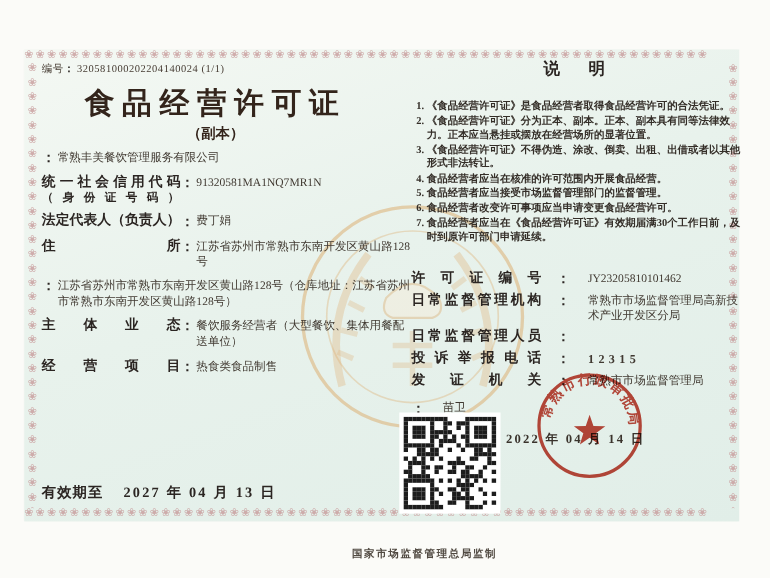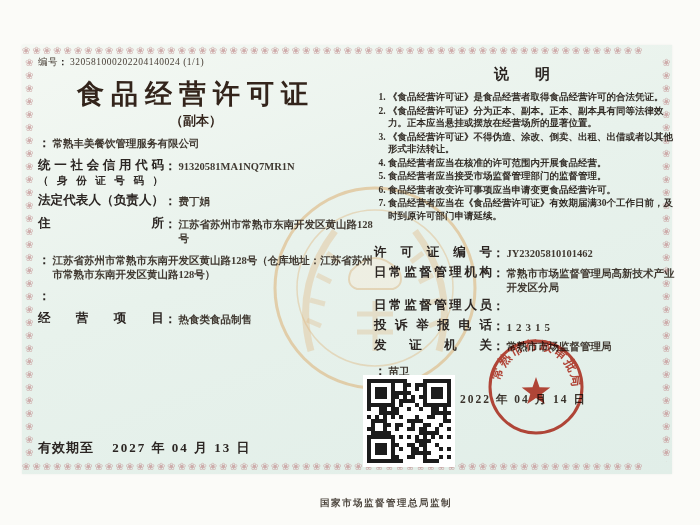--- a/index.html
+++ b/index.html
@@ -20,31 +20,31 @@
   
   .serial{left:16px;top:11px;font-size:9.5px;color:#463c33;letter-spacing:.5px;}
   .title{left:0;top:31px;width:348px;text-align:center;font-size:27px;font-weight:bold;letter-spacing:7px;color:#33241b;}
   .subtitle{left:0;top:67px;width:348px;text-align:center;font-size:13px;font-weight:bold;color:#33241b;}
   .left-rows{left:16px;top:90px;width:338px;}
   .row{display:flex;margin-bottom:6px;align-items:flex-start;}
   .lbl{flex:0 0 126px;font-weight:bold;font-size:12.5px;color:#2b2522;
        text-align:justify;text-align-last:justify;line-height:1.25;}
   .lbl .sub{display:block;font-size:10.5px;letter-spacing:1px;}
   .colon{font-weight:bold;font-size:12.5px;color:#2b2522;margin-right:2px;}
-  .val{flex:1;font-size:10.5px;color:#403931;line-height:1.35;padding-top:2px;font-weight:bold;}
+  .val{flex:1;font-size:10.5px;color:#403931;line-height:1.35;padding-top:2px;}
   .validity{left:16px;top:394px;font-size:13px;font-weight:bold;color:#2b2522;letter-spacing:1px;}
   .validity .v{margin-left:14px;letter-spacing:2px;}
   
-  .notes-title{left:352px;top:20px;width:296px;text-align:center;font-size:15px;font-weight:bold;
+  .notes-title{left:352px;top:8px;width:296px;text-align:center;font-size:15px;font-weight:bold;
                letter-spacing:26px;text-indent:26px;color:#2b2522;}
   .notes{left:352px;top:46px;width:302px;font-weight:bold;}
   .notes ol{margin:0;padding:0 0 0 14px;font-size:9.5px;line-height:1.32;color:#342e28;}
   .notes li{margin-bottom:1px;}
   .right-rows{left:352px;top:200px;width:302px;}
-  .right-rows .row{margin-bottom:3px;}
+  .right-rows .row{margin-bottom:3px;gap:14px;}
   .right-rows .lbl{flex:0 0 118px;}
   .phone{font-weight:bold;letter-spacing:4px;font-size:11px;}
   .signer-row{margin-top:8px;}
   .qr{left:341px;top:330px;width:92px;height:92px;background:#fff;padding:4px;box-sizing:border-box;}
   .qr-grid{display:grid;grid-template-columns:repeat(21,4px);grid-auto-rows:4px;}
   .qm{background:#fff;}
   .qm.on{background:#1c1c1c;}
   .issue-date{left:438px;top:347px;font-size:11.5px;font-weight:bold;color:#3a332c;letter-spacing:2px;}
   .seal{left:464px;top:292px;width:100px;height:100px;mix-blend-mode:multiply;opacity:.92;}
   .footer{left:0;top:497px;width:700px;text-align:center;font-size:9.5px;font-weight:bold;
@@ -98,21 +98,23 @@
       <div class="row">
         <span class="lbl">住所</span>
           <span class="colon">：</span>
         <span class="val">江苏省苏州市常熟市东南开发区黄山路128号</span>
       </div>
       <div class="row">
           <span class="colon">：</span>
         <span class="val">江苏省苏州市常熟市东南开发区黄山路128号（仓库地址：江苏省苏州市常熟市东南开发区黄山路128号）</span>
       </div>
       <div class="row">
-          <span class="colon">：</span>
+        <span class="lbl">主体业态</span>
+          <span class="colon">：</span>
+        <span class="val">餐饮服务经营者（大型餐饮、集体用餐配送单位）</span>
       </div>
       <div class="row">
         <span class="lbl">经营项目</span>
           <span class="colon">：</span>
         <span class="val">热食类食品制售</span>
       </div>
     </div>
 
     <div class="abs validity">
       <span>有效期至</span>

